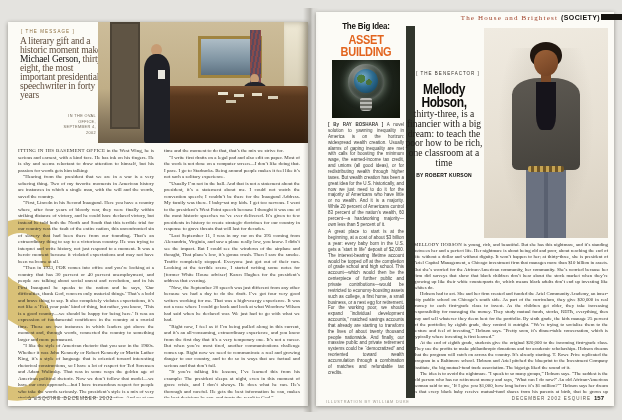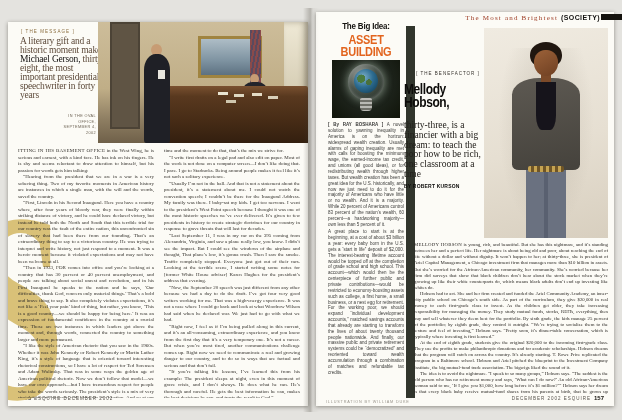--- a/index.html
+++ b/index.html
@@ -56,23 +56,23 @@
     box-shadow:0 0 8px rgba(220,240,220,.5),inset 0 0 4px rgba(255,255,255,.4);}
   .bulb-earth{position:absolute;left:22px;top:9px;width:24px;height:24px;border-radius:50%;
     background:radial-gradient(circle at 30% 40%,#4a7b3f 0 18%,transparent 19%),radial-gradient(circle at 62% 55%,#49703c 0 14%,transparent 15%),radial-gradient(circle at 38% 35%,#7fb2c9 0%,#2e6d92 45%,#184a66 80%);}
   .bulb-base{position:absolute;left:28px;top:38px;width:12px;height:13px;background:repeating-linear-gradient(180deg,#b9b9b4 0 2px,#6f6f68 2px 4px);border-radius:2px 2px 4px 4px;}
   .bi-text{margin-top:4px;font:4.5px/1.3 "Liberation Sans",sans-serif;text-align:justify;color:#3b3b39;max-height:252px;overflow:hidden;}
   .bi-text p{margin:0 0 2px;}
   .bi-lead{font-weight:bold;}
   .rp-credit{position:absolute;left:10px;bottom:2px;font:3.8px "Liberation Sans",sans-serif;letter-spacing:.8px;color:#9a958c;}
 
   .rp-tag{position:absolute;left:96px;top:59px;width:72px;text-align:center;font:4.5px "Liberation Sans",sans-serif;letter-spacing:1px;color:#332f2a;}
-  .rp-headline{position:absolute;left:88px;top:71px;width:80px;text-align:left;}
+  .rp-headline{position:absolute;left:88px;top:71px;width:80px;text-align:center;}
   .rp-name{font:bold 12px/0.95 "Liberation Sans",sans-serif;letter-spacing:-.4px;color:#0d0c0a;transform:scaleY(1.18);transform-origin:top right;}
-  .rp-hl{font:9.5px/1.04 "Liberation Serif",serif;color:#23201c;margin-top:15px;}
+  .rp-hl{font:9.5px/1.04 "Liberation Serif",serif;color:#23201c;margin-top:4px;}
   .rp-by{font:bold 5px "Liberation Sans",sans-serif;color:#0d0c0a;margin-top:3px;letter-spacing:.2px;}
 
   .rp-photo{position:absolute;left:168px;top:16px;width:124px;height:210px;overflow:hidden;
     background:linear-gradient(165deg,#f0ebe1 0%,#e6dfd2 55%,#d8cfbf 100%);}
   .mh-shadow{position:absolute;left:14px;top:20px;width:96px;height:186px;background:radial-gradient(ellipse at 50% 40%,rgba(120,110,95,.25),transparent 70%);}
   .mh-hair{position:absolute;left:46px;top:14px;width:32px;height:26px;border-radius:50% 50% 46% 46%;background:#201710;}
   .mh-face{position:absolute;left:50px;top:22px;width:24px;height:26px;border-radius:48% 48% 52% 52%;background:linear-gradient(150deg,#9c6239,#6e3f22);}
   .mh-neck{position:absolute;left:57px;top:44px;width:10px;height:10px;background:#7c4a29;}
   .mh-blazer{position:absolute;left:28px;top:50px;width:68px;height:92px;background:linear-gradient(170deg,#5d5952,#45423c);border-radius:40% 40% 10% 10%/18% 18% 6% 6%;}
   .mh-top{position:absolute;left:52px;top:54px;width:20px;height:48px;background:#16141b;border-radius:0 0 30% 30%;}
@@ -132,21 +132,21 @@
       <p>“Now, the September 20 speech was just different from any other because we had a day to do the draft. I’ve got four very good writers working for me. That was a high-energy experience. It was not a case where I could go back and look at what Woodrow Wilson had said when he declared war. We just had to go with what we had.</p>
       <p>“Right now, I feel as if I’m being pulled along in this current, and it’s an all-consuming, extraordinary experience, and you know from the first day that it’s a very temporary one. It’s not a career. But when you’re most tired, another communications challenge comes up. Right now we need to communicate a real and growing danger to our country, and to do so in ways that are factual and serious and that don’t fail.</p>
       <p>“If you’re talking life lessons, I’ve learned this from his example: The president sleeps at night, even in this moment of grave crisis, and I don’t always. He does what he can. He’s thorough and careful. He gets the best information he can, makes the best decisions he can, and trusts the result to God.”</p>
 
     </div>
 
     <div class="lp-footer"><span class="folio-num">156</span><span>ESQUIRE DECEMBER 2002</span></div>
   </div>
 
   <div class="page" id="right-page">
-    <div class="rp-header"><span>The Most and Brightest </span><span class="sec">(SOCIETY)</span></div>
+    <div class="rp-header"><span>The House and Brightest </span><span class="sec">(SOCIETY)</span></div>
 
     <div class="rp-sidebar">
       <div class="bi-kicker">The Big Idea:</div>
       <div class="bi-title">ASSET BUILDING</div>
       <div class="bi-bulb">
         <div class="bulb-glass"></div>
         <div class="bulb-earth"></div>
         <div class="bulb-base"></div>
       </div>
       <div class="bi-text">

